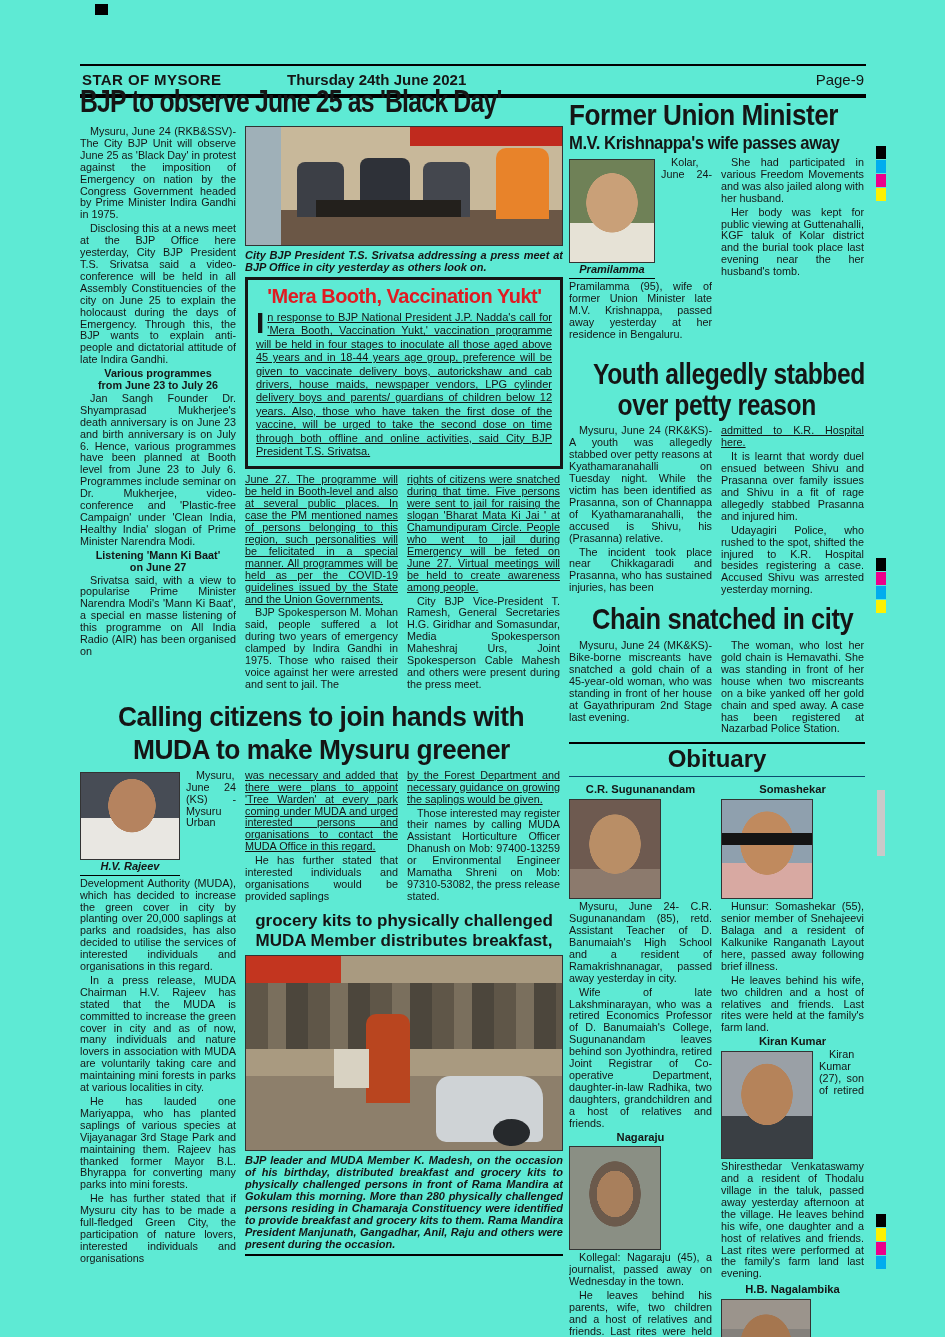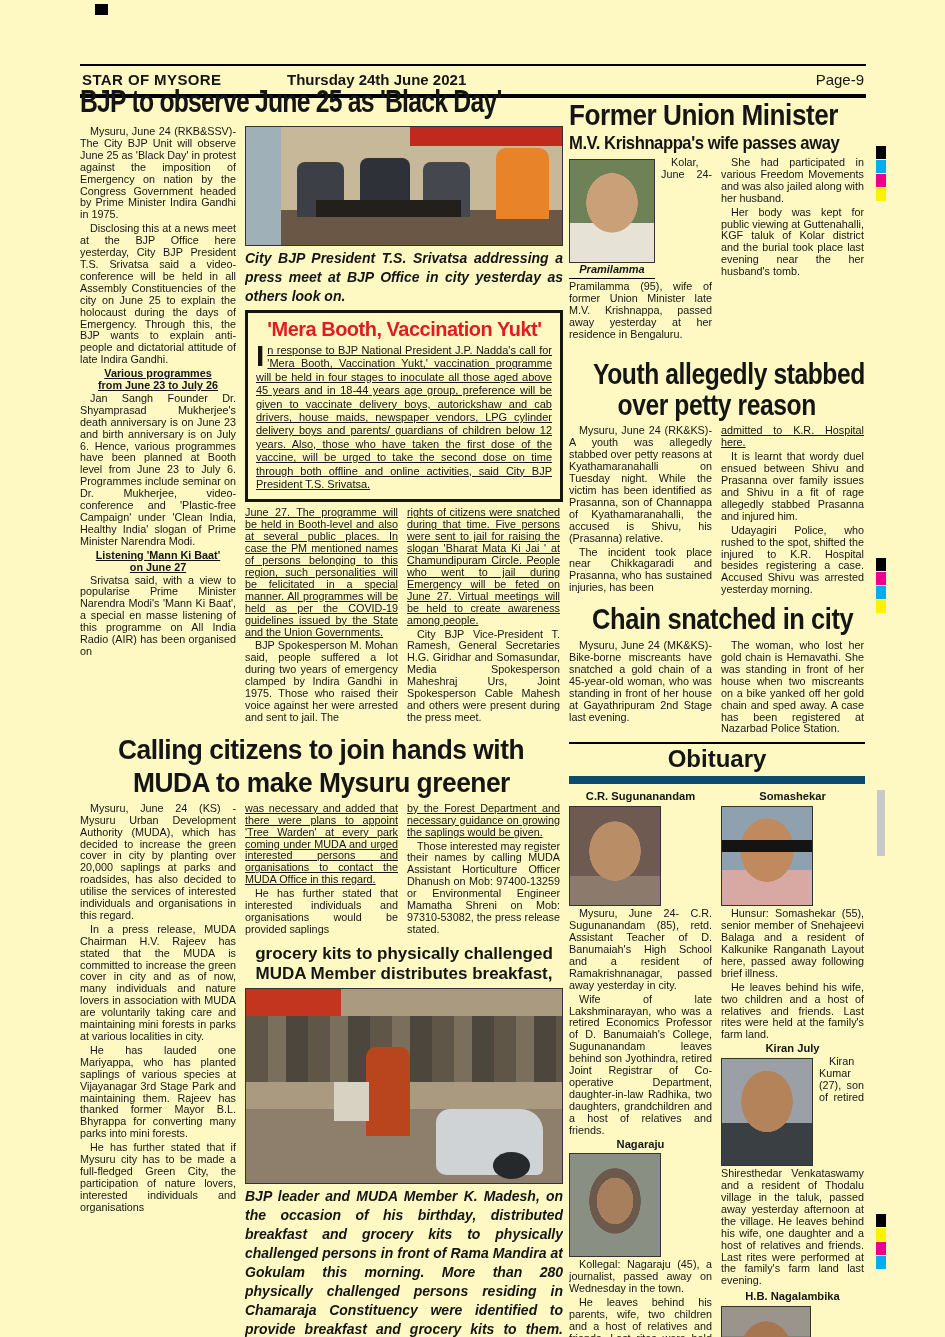--- a/index.html
+++ b/index.html
@@ -1,36 +1,36 @@
 <!DOCTYPE html>
 <html><head>
 <meta charset="utf-8">
 <style>
   html,body{margin:0;padding:0;background:#e8e8e8;}
-  .page{position:relative;width:945px;height:1337px;background:#fef9c3;overflow:hidden;
+  .page{position:relative;width:945px;height:1337px;background:#5eead4;overflow:hidden;
         font-family:"Liberation Sans", sans-serif;color:#151515;margin:0 auto;}
   
   .mast{position:absolute;left:80px;top:64px;width:786px;height:28px;
         border-top:2px solid #000;border-bottom:4px solid #000;}
   .mast .paper{position:absolute;left:2px;top:5px;font-size:15px;font-weight:bold;letter-spacing:.4px;}
   .mast .date{position:absolute;left:207px;top:5px;font-size:15px;font-weight:bold;}
   .mast .pageno{position:absolute;right:2px;top:5px;font-size:15px;font-weight:normal;}
   .corner-mark{position:absolute;left:95px;top:4px;width:13px;height:11px;background:#000;}
   
   .cbar{position:absolute;width:10px;height:13px;}
   .c-k{background:#000}.c-c{background:#00adee}.c-m{background:#ec008b}.c-y{background:#fff100}
   .c-gray{background:#c9c9c9}
   
   .left-region{position:absolute;left:80px;top:82px;width:483px;}
   .right-region{position:absolute;left:569px;top:99px;width:296px;}
   
   .bt{font-size:10.8px;line-height:11.9px;text-align:justify;}
   .para{margin:0 0 2px 0;text-indent:10px;}
   .para.noind{text-indent:0;text-decoration:underline;}
-  .subhead{font-weight:bold;text-align:center;margin:1px 12px;text-indent:0;text-decoration:underline;}
+  .subhead{font-weight:bold;text-align:center;margin:1px 12px;text-indent:0;}
   .cols{display:flex;gap:9px;}
   .cols > div{overflow:hidden;}
   .colL1{width:156px;}.colL2{width:153px;}.colL3{width:153px;}
   .colR{width:143px;}
   
   .h-cond{display:inline-block;white-space:nowrap;font-weight:bold;transform-origin:0 50%;letter-spacing:-.5px;}
   .h-center{text-align:center;}
   .h-center .h-cond{transform-origin:50% 50%;}
   .hl-bjp{font-size:31px;transform:scaleX(.80);letter-spacing:-1px;margin:2px 0 6px 0;}
   .hl-former{font-size:29px;transform:scaleX(.90);}
@@ -38,21 +38,21 @@
   .hl-youth{font-size:29px;transform:scaleX(.85);line-height:31px;}
   .hl-chain{font-size:30px;transform:scaleX(.85);}
   .hl-muda{font-size:28px;transform:scaleX(.94);line-height:33px;}
   .hl-box{font-size:21px;transform:scaleX(.95);color:#e01b22;}
   .hl-mudamem{font-size:17px;font-weight:bold;line-height:20px;text-align:center;margin:6px 0 4px 0;}
   
   .photo{border:1px solid #333;box-sizing:border-box;background:#b3a78f;position:relative;overflow:hidden;}
   .photo-cap{font-size:11px;font-weight:bold;font-style:italic;border-bottom:1.5px solid #000;
              text-align:center;padding:1px 0 2px 0;}
   .float-wrap{float:left;margin:2px 6px 2px 0;}
-  .cap-just{font-size:14px;font-weight:bold;font-style:italic;text-align:justify;line-height:19px;margin-top:3px;}
+  .cap-just{font-size:11px;font-weight:bold;font-style:italic;text-align:justify;line-height:12px;margin-top:3px;}
   .press{width:100%;height:120px;
     background:linear-gradient(180deg,#c8b89a 0 70%,#6b5746 70% 100%);}
   .s{position:absolute;}
   .press .banner{right:0;top:0;width:48%;height:16%;background:#c02a1e;}
   .press .doorL{left:0;top:0;width:11%;height:100%;background:#9fb0b8;}
   .press .man1{left:16%;top:30%;width:15%;height:46%;background:#3c3f46;border-radius:8px 8px 0 0;}
   .press .man2{left:36%;top:26%;width:16%;height:50%;background:#2e3138;border-radius:8px 8px 0 0;}
   .press .man3{left:56%;top:30%;width:15%;height:46%;background:#44474e;border-radius:8px 8px 0 0;}
   .press .saffron{right:4%;top:18%;width:17%;height:60%;background:#e8832a;border-radius:10px 10px 0 0;}
   .press .mics{left:22%;top:62%;width:46%;height:14%;background:#23201c;}
@@ -86,21 +86,21 @@
      radial-gradient(ellipse 26px 31px at 50% 40%,#b5835a 0 98%,transparent 100%),
      linear-gradient(180deg,#9aa0a6 0 60%,#3a3f44 60% 100%);}
   .ph-hbn{width:90px;height:100px;background:
      radial-gradient(ellipse 26px 31px at 50% 46%,#a5764f 0 98%,transparent 100%),
      linear-gradient(180deg,#9b948c 0 30%,#84817c 30% 100%);}
   
   .vbox{border:3px solid #161616;padding:4px 8px 6px 8px;margin-top:4px;}
   .vbox .bt{font-size:11px;line-height:13.4px;}
   .vbox .drop::first-letter{font-size:30px;font-weight:bold;float:left;line-height:23px;padding-right:3px;}
   
-  .ob-rule{border-top:2px solid #000;border-bottom:8px solid #0c4a6e;text-align:center;
+  .ob-rule{border-top:2px solid #000;border-bottom:1px solid #0c4a6e;text-align:center;
            font-size:24px;font-weight:bold;padding:1px 0 3px 0;margin:4px 0 5px 0;}
   .ob-name{font-weight:bold;text-align:center;font-size:11.2px;margin:2px 0 1px 0;}
   .clearfix::after{content:"";display:block;clear:both;}
   .bigcap{border-bottom:2px solid #000;padding-bottom:4px;}
 </style>
 </head>
 <body>
 
 <div class="page">
 
@@ -166,20 +166,24 @@
         </div>
       </div>
     </div>
 
     <div style="margin-top:7px;">
       <div class="h-center"><span class="h-cond hl-muda">Calling citizens to join hands with</span></div>
       <div class="h-center"><span class="h-cond hl-muda">MUDA to make Mysuru greener</span></div>
       <div class="cols" style="margin-top:4px;">
         <div class="colL1 bt">
           <div class="clearfix">
+            <div class="float-wrap">
+              <div class="photo ph-raj"></div>
+              <div class="photo-cap">H.V. Rajeev</div>
+            </div>
             <p class="para">Mysuru, June 24 (KS) - Mysuru Urban Development Authority (MUDA), which has decided to increase the green cover in city by planting over 20,000 saplings at parks and roadsides, has also decided to utilise the services of interested individuals and organisations in this regard.</p>
           </div>
           <p class="para">In a press release, MUDA Chairman H.V. Rajeev has stated that the MUDA is committed to increase the green cover in city and as of now, many individuals and nature lovers in association with MUDA are voluntarily taking care and maintaining mini forests in parks at various localities in city.</p>
           <p class="para">He has lauded one Mariyappa, who has planted saplings of various species at Vijayanagar 3rd Stage Park and maintaining them. Rajeev has thanked former Mayor B.L. Bhyrappa for converting many parks into mini forests.</p>
           <p class="para">He has further stated that if Mysuru city has to be made a full-fledged Green City, the participation of nature lovers, interested individuals and organisations</p>
         </div>
         <div style="width:318px;">
           <div class="cols">
             <div class="colL2 bt">
               <p class="para noind">was necessary and added that there were plans to appoint 'Tree Warden' at every park coming under MUDA and urged interested persons and organisations to contact the MUDA Office in this regard.</p>
@@ -280,21 +284,21 @@
         </div>
         <div class="colR bt">
           <div class="ob-name">Somashekar</div>
           <div class="clearfix">
             <div class="float-wrap">
                 <div class="photo ph-som"></div>
               </div>
             <p class="para">Hunsur: Somashekar (55), senior member of Snehajeevi Balaga and a resident of Kalkunike Ranganath Layout here, passed away following brief illness.</p>
           </div>
           <p class="para">He leaves behind his wife, two children and a host of relatives and friends. Last rites were held at the family's farm land.</p>
-          <div class="ob-name">Kiran July</div>
+          <div class="ob-name">Kiran Kumar</div>
           <div class="clearfix">
             <div class="float-wrap">
                 <div class="photo ph-kir"></div>
               </div>
             <p class="para">Kiran Kumar (27), son of retired Shiresthedar Venkataswamy and a resident of Thodalu village in the taluk, passed away yesterday afternoon at the village. He leaves behind his wife, one daughter and a host of relatives and friends. Last rites were performed at the family's farm land last evening.</p>
           </div>
           <div class="ob-name">H.B. Nagalambika</div>
           <div class="clearfix">
             <div class="float-wrap">
                 <div class="photo ph-hbn"></div>

